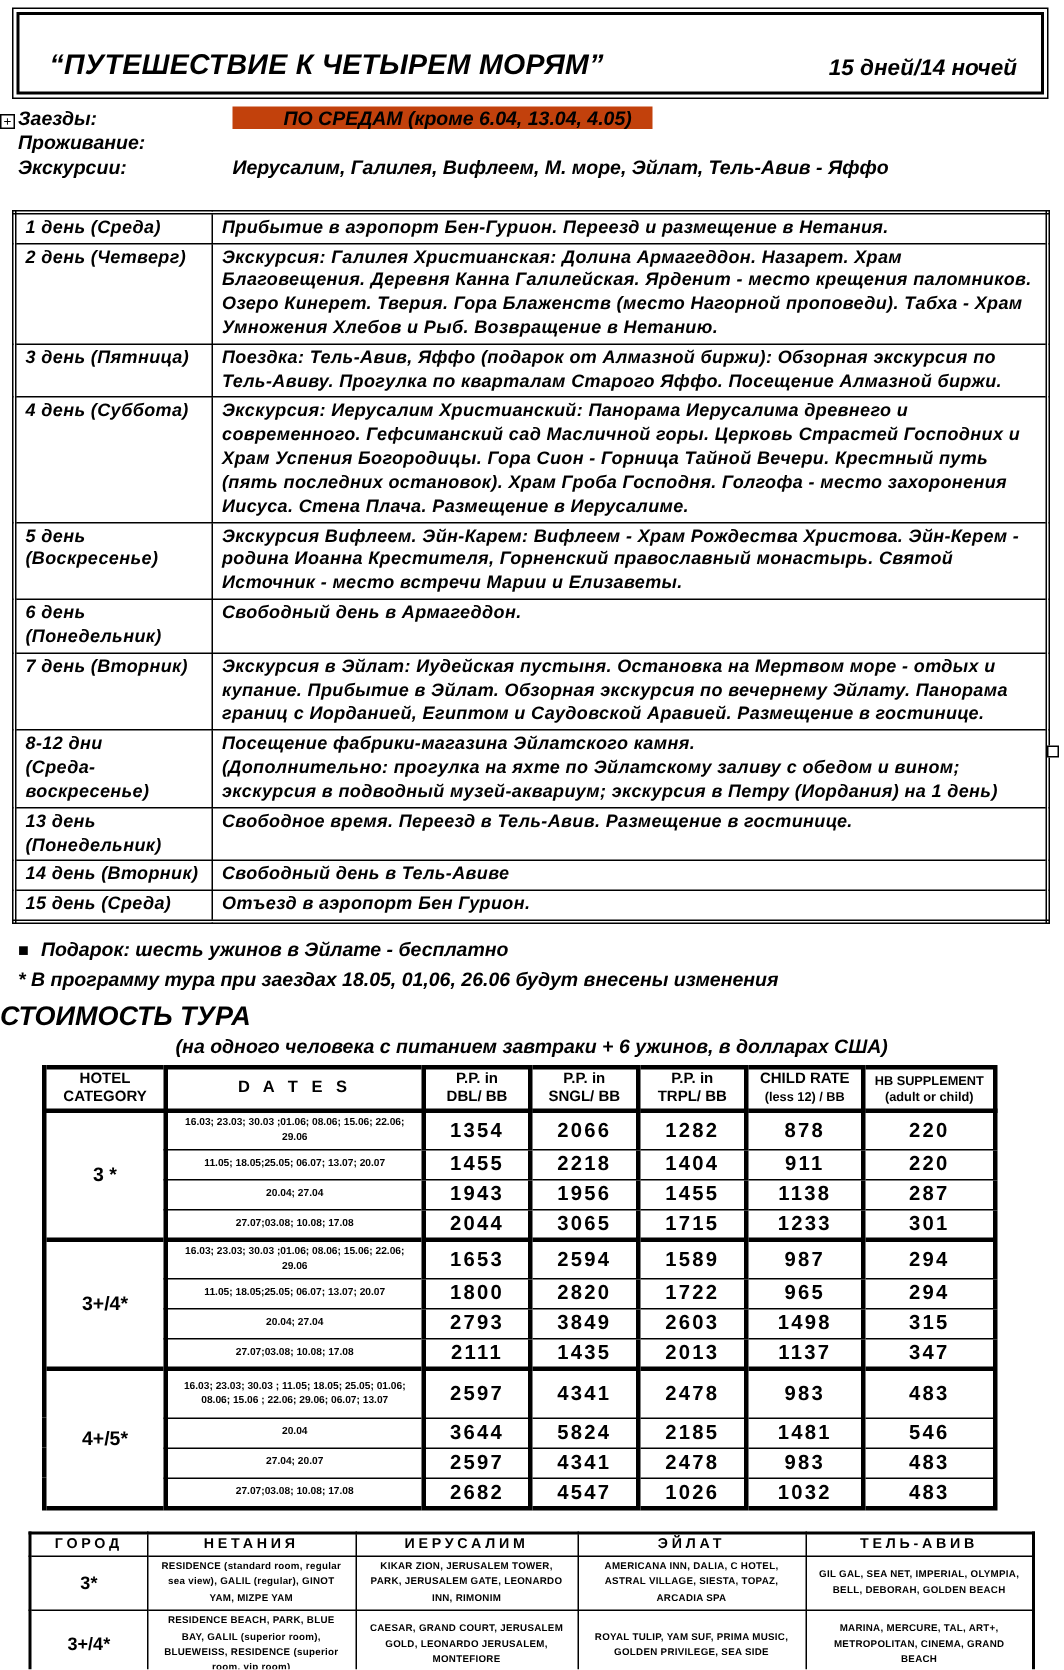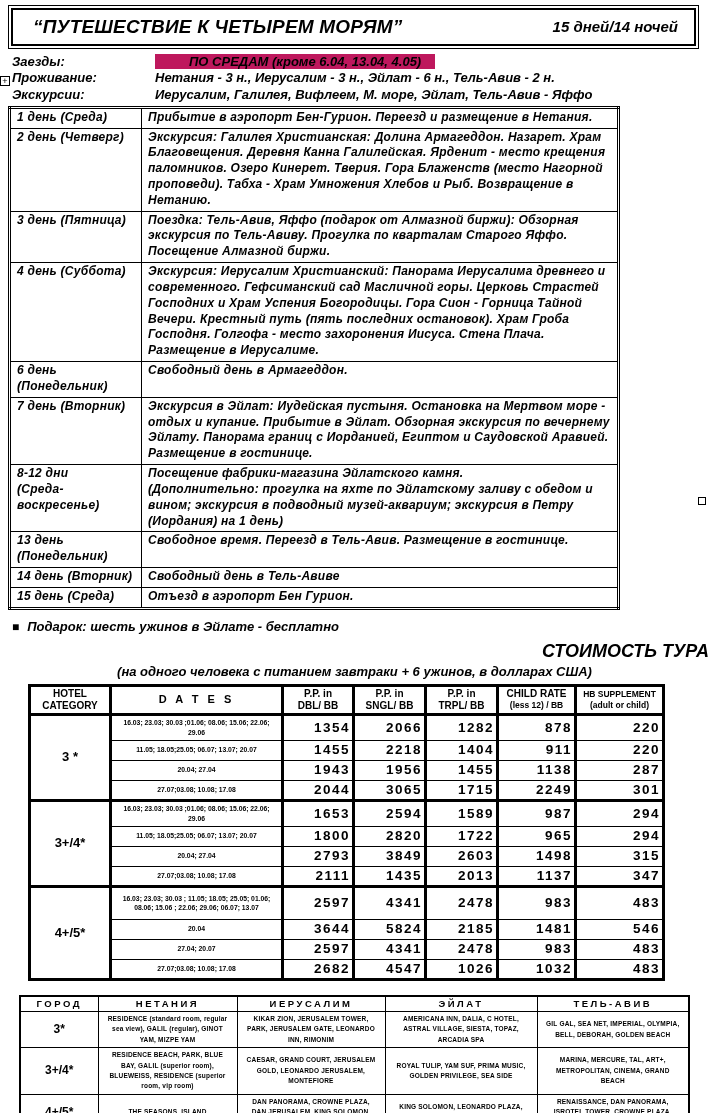--- a/index.html
+++ b/index.html
@@ -2,55 +2,55 @@
 <html><head>
 <meta charset="utf-8">
 <style>
   * { box-sizing: border-box; margin: 0; padding: 0; }
   html, body { background: #fff; }
   body { width: 709px; font-family: "Liberation Sans", sans-serif; color: #000; }
   .page { position: relative; width: 709px; height: 1113px; overflow: hidden; background: #fff; }
 
   
   .title-box { margin: 5px 10px 0 8px; border: 1px solid #000; padding: 2px; }
-  .title-inner { border: 2px solid #000; display: flex; justify-content: space-between; align-items: center; padding: 7px 16px 6px 20px; }
+  .title-inner { border: 2px solid #000; display: flex; justify-content: space-between; align-items: flex-end; padding: 24px 16px 6px 20px; }
   .doc-title { font: italic bold 19px/1.1 "Liberation Sans", sans-serif; letter-spacing: 0.2px; }
   .doc-duration { font: italic bold 15px/1.1 "Liberation Sans", sans-serif; }
 
   
   .info { margin: 5px 0 3px 12px; }
   .info-row { display: flex; font: italic bold 13px/1.2 "Liberation Sans", sans-serif; margin-bottom: 1px; }
   .info-label { width: 143px; flex: none; }
   .info-value { white-space: nowrap; }
-  .hl { background: #be185d; padding: 0 14px 0 34px; text-align: center; }
+  .hl { background: #c2410c; padding: 0 14px 0 34px; text-align: center; }
 
   
   table { border-collapse: collapse; }
-  .itin { margin: 3px 0 0 8px; width: 612px; border: 3px double #000; }
+  .itin { margin: 20px 0 0 8px; width: 692px; border: 3px double #000; }
   .itin td { border: 1px solid #000; vertical-align: top; font: italic bold 12px/1.32 "Liberation Sans", sans-serif; letter-spacing: 0.25px; padding: 1px 4px 2px 6px; }
   .itin td.day { width: 132px; white-space: pre-line; }
   .itin .extra { margin-top: 0; }
 
   .gift { margin: 9px 0 0 12px; font: italic bold 13px/1.2 "Liberation Sans", sans-serif; }
   .gift .sq { font-style: normal; font-size: 12px; margin-right: 8px; }
   .note { margin: 4px 0 0 12px; font: italic bold 13px/1.2 "Liberation Sans", sans-serif; }
 
-  .h1 { text-align: right; font: italic bold 18px/1.15 "Liberation Sans", sans-serif; margin-top: 7px; }
+  .h1 { text-align: left; font: italic bold 18px/1.15 "Liberation Sans", sans-serif; margin-top: 7px; }
   .h2 { text-align: center; font: italic bold 13px/1.2 "Liberation Sans", sans-serif; margin-top: 2px; }
 
   
   .price { margin: 4px 0 0 28px; border: 3px solid #000; }
   .price th, .price td { border: 3px solid #000; border-top-width: 1px; border-bottom-width: 1px; text-align: center; vertical-align: middle; padding: 1px 2px; }
   .price th { border-bottom-width: 3px; font: bold 10px/1.2 "Liberation Sans", sans-serif; text-align: center; }
   .price th .sub { font-size: 8.5px; font-weight: bold; }
   .price th .dates-h { letter-spacing: 3px; font-size: 11px; }
   .price tr.gtop > td { border-top-width: 3px; }
   .price td.cat { font: bold 13px/1.2 "Liberation Sans", sans-serif; }
   .price td.dates { font: bold 6.8px/1.35 "Liberation Sans", sans-serif; padding: 1px 3px; }
-  .price td.num { font: bold 13.5px/1.15 "Liberation Sans", sans-serif; letter-spacing: 1.5px; height: 20px; text-align: right; }
+  .price td.num { font: bold 13.5px/1.15 "Liberation Sans", sans-serif; letter-spacing: 1.5px; height: 20px; }
   .price tr.h2l td.num { height: 26px; }
   .price tr.h3l td.num { height: 33px; }
 
   .hotels-h { text-align: center; font: italic bold 15px/1.2 "Liberation Sans", sans-serif; margin-top: 8px; }
 
   
   .hotels { margin: 14px 0 0 19px; border: 2px solid #000; }
   .hotels th, .hotels td { border: 1px solid #000; text-align: center; vertical-align: middle; }
   .hotels th { font: bold 9.5px/1.1 "Liberation Sans", sans-serif; letter-spacing: 2.5px; height: 16px; }
   .hotels td.cat { font: bold 12px/1.1 "Liberation Sans", sans-serif; }
@@ -75,21 +75,20 @@
     </div>
   </div>
 
   <div class="info">
     <div class="info-row">
       <span class="info-label">Заезды:</span>
       <span class="info-value hl">ПО СРЕДАМ (кроме 6.04, 13.04, 4.05)</span>
     </div>
     <div class="info-row">
       <span class="info-label">Проживание:</span>
-      <span class="info-value">Нетания - 3 н., Иерусалим - 3 н., Эйлат - 6 н., Тель-Авив - 2 н.</span>
     </div>
     <div class="info-row">
       <span class="info-label">Экскурсии:</span>
       <span class="info-value">Иерусалим, Галилея, Вифлеем, М. море, Эйлат, Тель-Авив - Яффо</span>
     </div>
   </div>
 
   <table class="itin">
     <tbody>
       <tr>
@@ -102,20 +101,24 @@
       </tr>
       <tr>
         <td class="day">3 день (Пятница)</td>
         <td>Поездка: Тель-Авив, Яффо (подарок от Алмазной биржи): Обзорная экскурсия по Тель-Авиву. Прогулка по кварталам Старого Яффо. Посещение Алмазной биржи.</td>
       </tr>
       <tr>
         <td class="day">4 день (Суббота)</td>
         <td>Экскурсия: Иерусалим Христианский: Панорама Иерусалима древнего и современного. Гефсиманский сад Масличной горы. Церковь Страстей Господних и Храм Успения Богородицы. Гора Сион - Горница Тайной Вечери. Крестный путь (пять последних остановок). Храм Гроба Господня. Голгофа - место захоронения Иисуса. Стена Плача. Размещение в Иерусалиме.</td>
       </tr>
       <tr>
+        <td class="day">5 день (Воскресенье)</td>
+        <td>Экскурсия Вифлеем. Эйн-Карем: Вифлеем - Храм Рождества Христова. Эйн-Керем - родина Иоанна Крестителя, Горненский православный монастырь. Святой Источник - место встречи Марии и Елизаветы.</td>
+      </tr>
+      <tr>
         <td class="day">6 день (Понедельник)</td>
         <td>Свободный день в Армагеддон.</td>
       </tr>
       <tr>
         <td class="day">7 день (Вторник)</td>
         <td>Экскурсия в Эйлат: Иудейская пустыня. Остановка на Мертвом море - отдых и купание. Прибытие в Эйлат. Обзорная экскурсия по вечернему Эйлату. Панорама границ с Иорданией, Египтом и Саудовской Аравией. Размещение в гостинице.</td>
       </tr>
       <tr>
         <td class="day">8-12 дни
 (Среда-воскресенье)</td>
@@ -136,20 +139,21 @@
       <tr>
         <td class="day">15 день (Среда)</td>
         <td>Отъезд в аэропорт Бен Гурион.</td>
       </tr>
     </tbody>
   </table>
 
   <div class="gift">
     <span class="sq">■</span><span>Подарок:  шесть ужинов в Эйлате - бесплатно</span>
   </div>
+  <div class="note">* В программу тура при заездах 18.05, 01,06, 26.06 будут внесены изменения</div>
 
   <div class="h1">СТОИМОСТЬ ТУРА</div>
   <div class="h2">(на одного человека с питанием завтраки + 6 ужинов, в долларах США)</div>
 
   <table class="price">
     <colgroup>
       <col style="width:81px">
         <col style="width:172px">
         <col style="width:71px">
         <col style="width:72px">
@@ -212,21 +216,21 @@
         <td class="num">1956</td>
         <td class="num">1455</td>
         <td class="num">1138</td>
         <td class="num">287</td>
       </tr>
       <tr>
         <td class="dates">27.07;03.08; 10.08; 17.08</td>
         <td class="num">2044</td>
         <td class="num">3065</td>
         <td class="num">1715</td>
-        <td class="num">2249</td>
+        <td class="num">1233</td>
         <td class="num">301</td>
       </tr>
 
       <tr class="gtop h2l">
         <td class="cat" rowspan="4">3+/4*</td>
         <td class="dates">16.03; 23.03; 30.03 ;01.06; 08.06; 15.06; 22.06; 29.06</td>
         <td class="num">1653</td>
         <td class="num">2594</td>
         <td class="num">1589</td>
         <td class="num">987</td>

